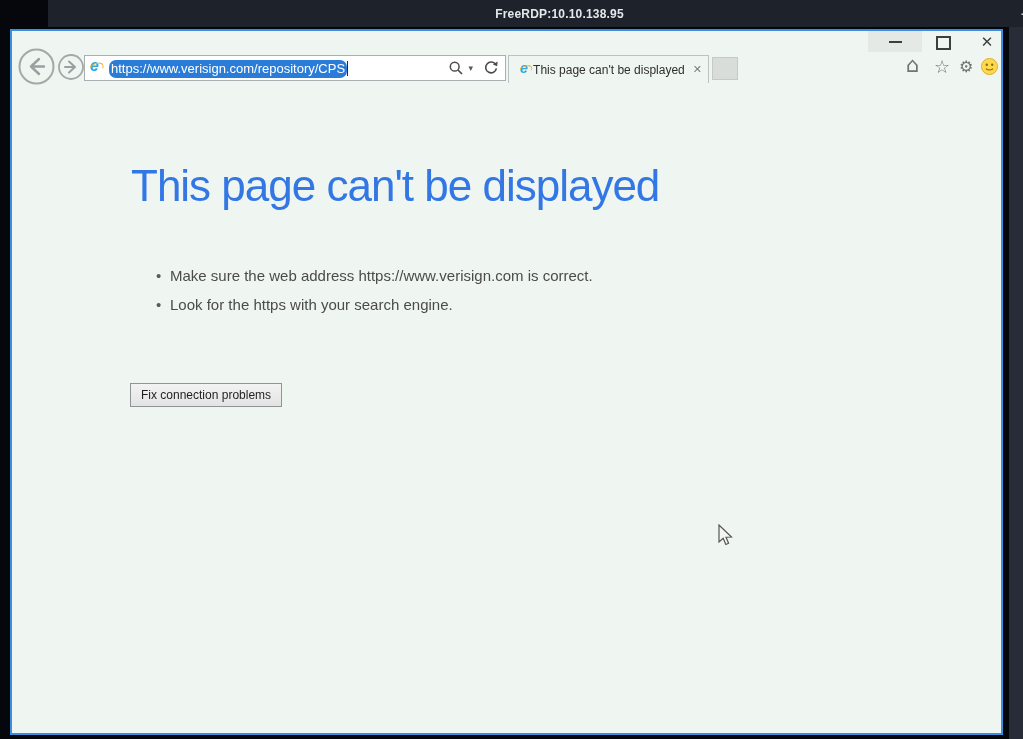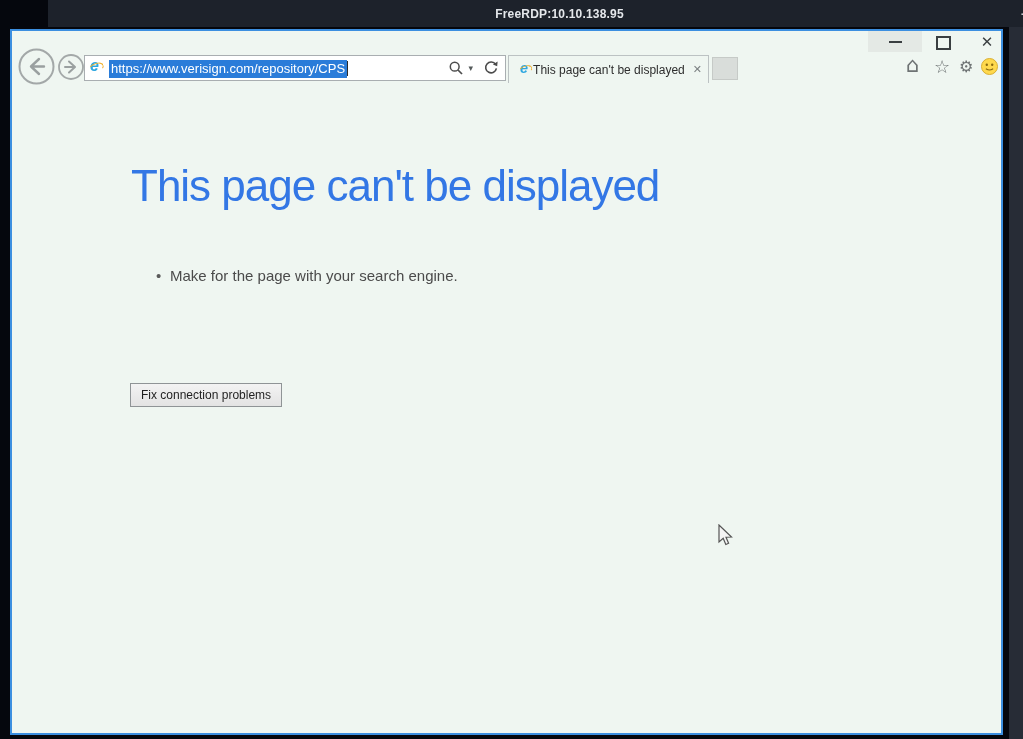--- a/index.html
+++ b/index.html
@@ -21,21 +21,21 @@
   
   .nav-btn { position:absolute; border-radius:50%; background:transparent; }
   .btn-back { left:6px; top:17px; width:37px; height:37px; }
   .btn-forward { left:46px; top:23px; width:26px; height:26px; }
 
   .address-bar { position:absolute; left:72px; top:24px; width:422px; height:26px; background:#ffffff; border:1px solid #a9aeb1; display:flex; align-items:center; }
   .ie-favicon { position:relative; width:16px; height:16px; margin:0 4px 0 4px; font-family:"Liberation Serif", serif; }
   .ie-favicon .e { position:absolute; left:1px; top:-3px; font-family:"Liberation Sans", sans-serif; font-size:16px; font-weight:bold; font-style:italic; color:#2ea7e0; }
   .ie-favicon .ring { position:absolute; left:0px; top:3px; width:15px; height:9px; border:1.6px solid transparent; border-top-color:#f0b02c; border-right-color:#f0b02c; border-radius:50%; transform:rotate(-18deg); }
   .url-text { font-size:13px; color:#ffffff; white-space:nowrap; }
-  .url-selected { background:#2a7cd9; padding:1px 2px 2px 2px; }
+  .url-selected { background:#2a7cd9; padding:1px 2px 2px 2px;border-radius:7px; }
   .caret { display:inline-block; width:1px; height:15px; background:#2b2b2b; vertical-align:middle; }
   .address-icons { margin-left:auto; display:flex; align-items:center; gap:4px; padding-right:6px; }
   .icon-dropdown { font-size:9px; color:#555a5b; font-family:"DejaVu Sans", sans-serif; }
 
   
   .tab { position:absolute; left:496px; top:24px; width:201px; height:28px; background:#eff6f1; border:1px solid #bcc2c3; border-bottom:none; display:flex; align-items:center; padding:0 6px; }
   .tab-favicon { transform:scale(0.9); transform-origin:left center; }
   .tab-label { font-size:12px; color:#2e2e2e; margin-left:4px; white-space:nowrap; }
   .tab-close { margin-left:8px; font-size:11px; color:#7a7f80; font-family:"DejaVu Sans", sans-serif; }
   .new-tab { position:absolute; left:700px; top:26px; width:26px; height:23px; background:#d9ddda; border:1px solid #c6cac7; }
@@ -144,21 +144,22 @@
       <circle cx="8.5" cy="8.5" r="8" fill="#ffd94d" stroke="#d8ae33" stroke-width="1"></circle>
       <circle cx="5.8" cy="6.7" r="1.2" fill="#8a6a10"></circle>
       <circle cx="11.2" cy="6.7" r="1.2" fill="#8a6a10"></circle>
       <path d="M5.3 11 Q8.5 13 11.7 11" fill="none" stroke="#8a6a10" stroke-width="1.2" stroke-linecap="round"></path>
     </svg>
   </span>
 
   <div class="page-heading">This page can't be displayed</div>
 
   <ul class="bullet-list">
-    <li>Make for the page with your search engine.</li>
+    <li>Make sure the web address https://www.verisign.com is correct.</li>
+    <li>Look for the https with your search engine.</li>
   </ul>
 
   <button class="fix-button">Fix connection problems</button>
 
   <span class="mouse-cursor">
     <svg width="21" height="24" viewBox="0 0 21 24">
       <path d="M4 1 L4 18 L8.2 14.3 L10.8 20.5 L13.6 19.3 L11 13.2 L16.5 13 Z" fill="#f4f4f4" stroke="#555" stroke-width="1.2"></path>
     </svg>
   </span>
 

